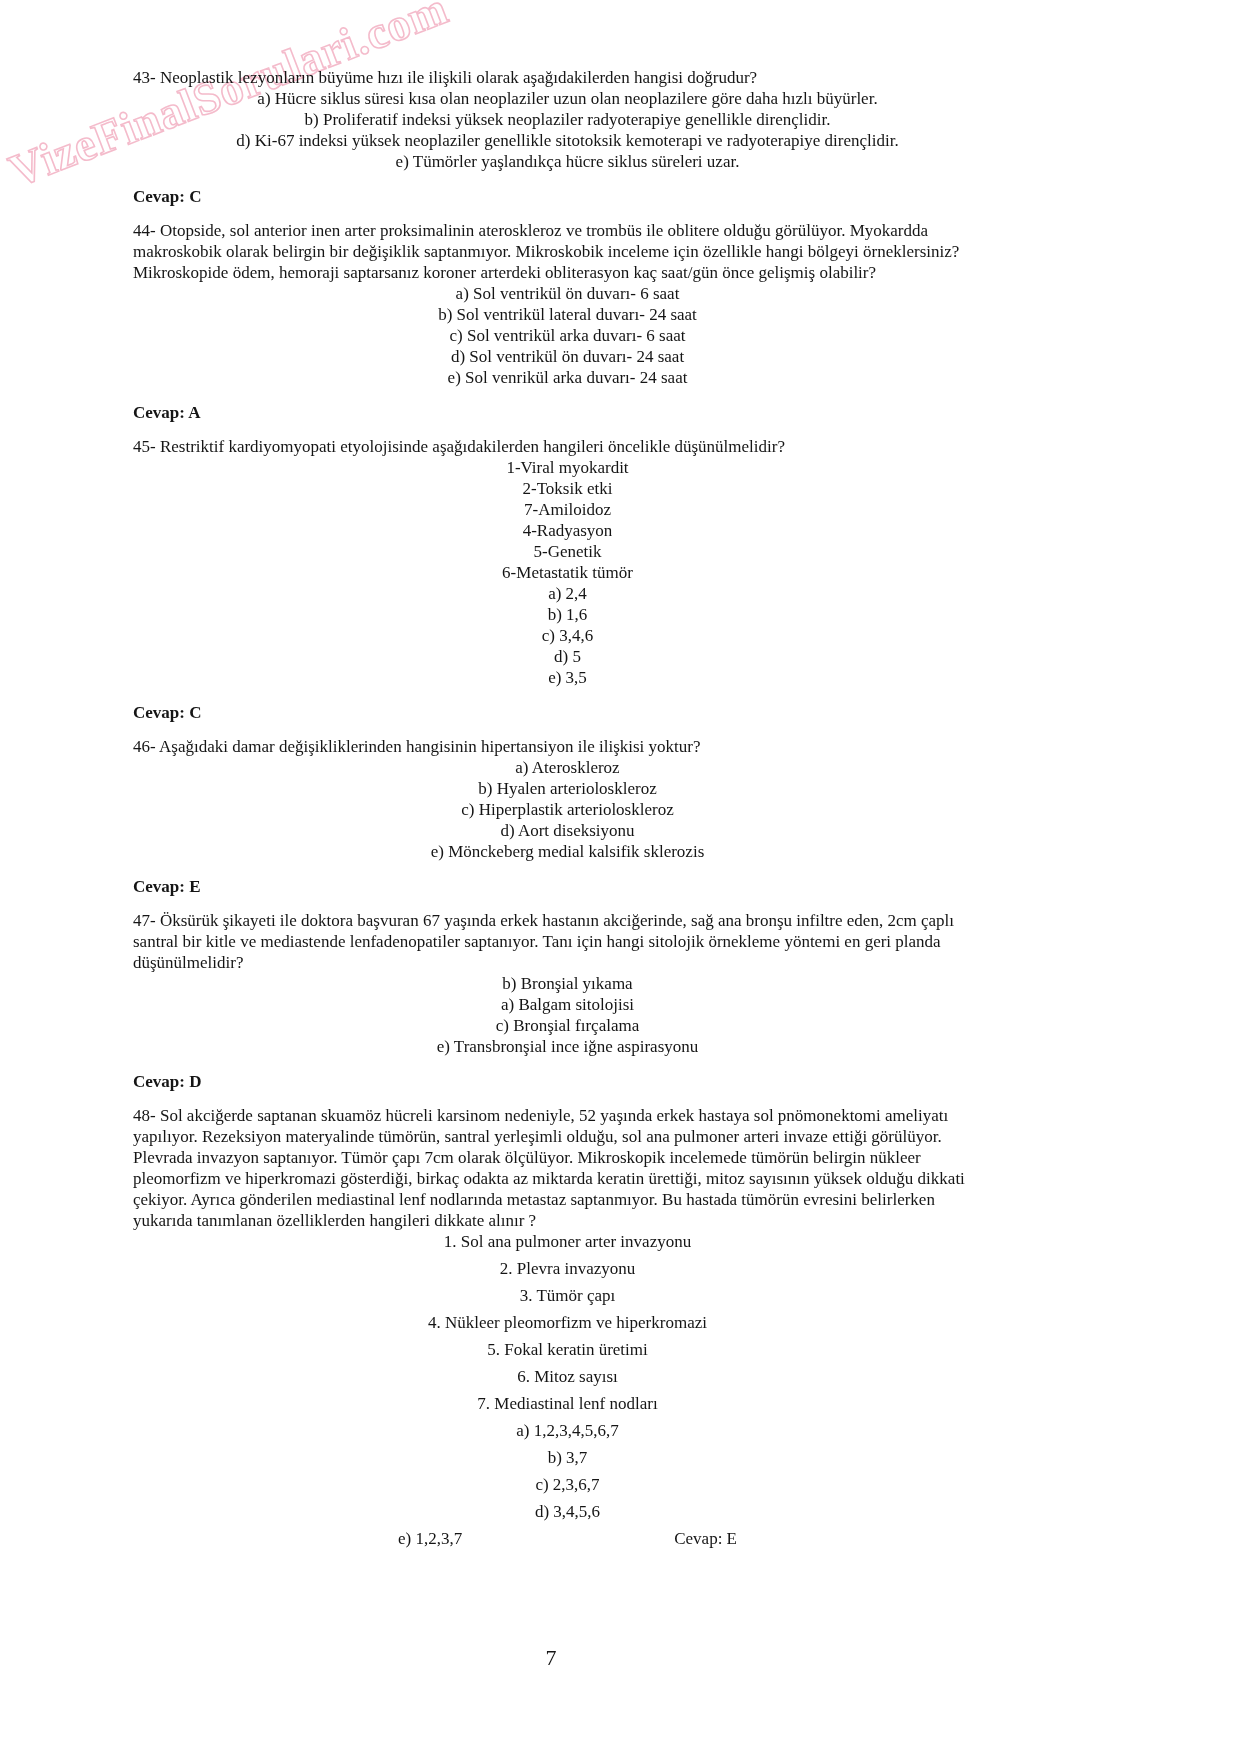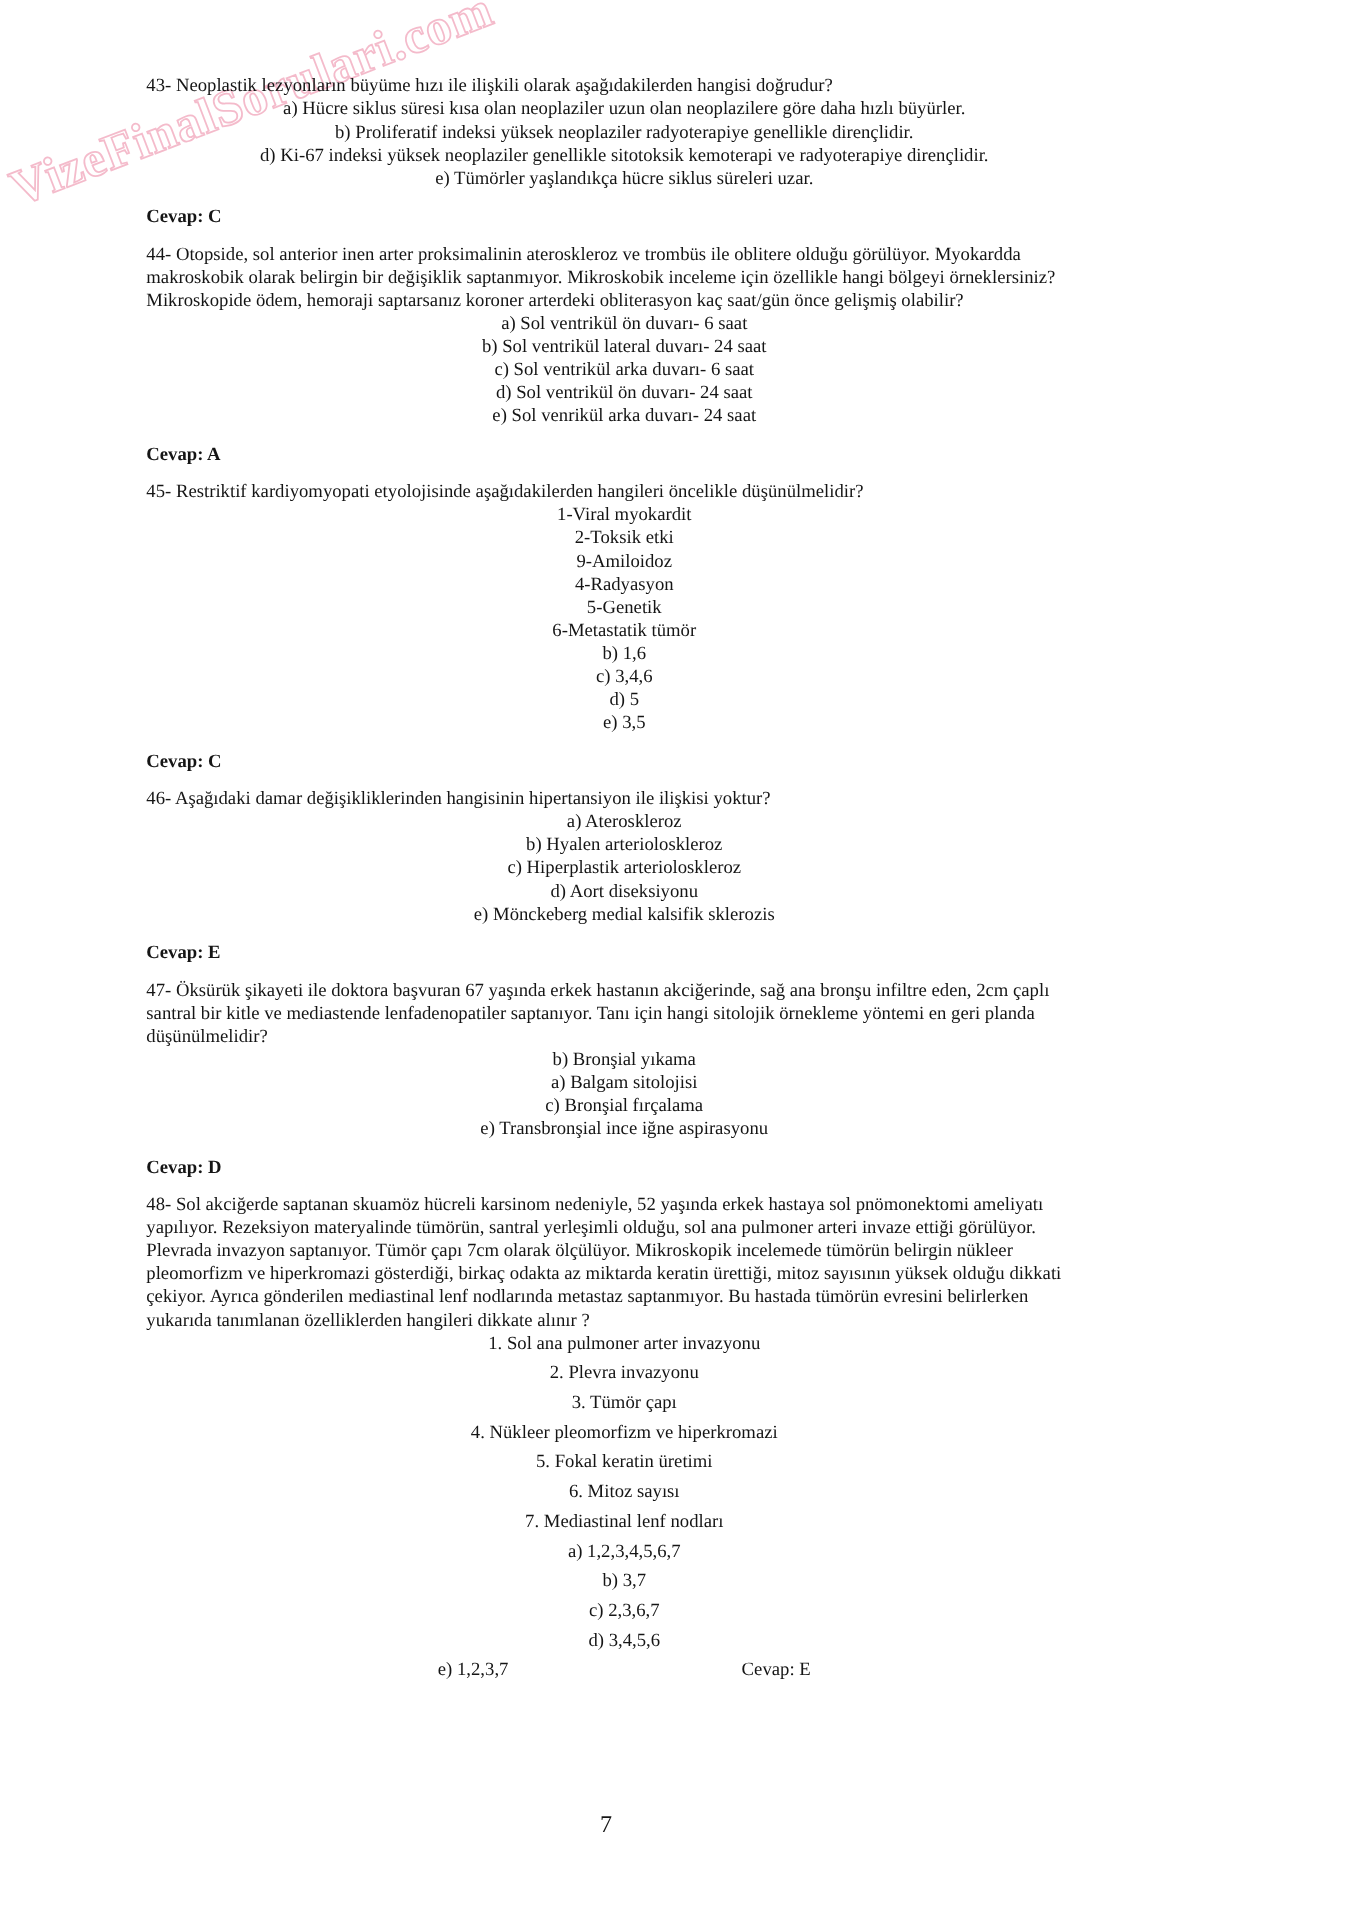--- a/index.html
+++ b/index.html
@@ -69,24 +69,25 @@
         <p class="opt"><span>b) Sol ventrikül lateral duvarı- 24 saat</span></p>
         <p class="opt"><span>c) Sol ventrikül arka duvarı- 6 saat</span></p>
         <p class="opt"><span>d) Sol ventrikül ön duvarı- 24 saat</span></p>
         <p class="opt"><span>e) Sol venrikül arka duvarı- 24 saat</span></p>
       </section>
       <p class="answer-line">Cevap: A</p>
       <section class="q-block">
         <p class="q-text"><span class="q-num">45-</span> <span>Restriktif kardiyomyopati etyolojisinde aşağıdakilerden hangileri öncelikle düşünülmelidir?</span></p>
         <p class="itm">1-Viral myokardit</p>
         <p class="itm">2-Toksik etki</p>
-        <p class="itm">9-Amiloidoz</p>
+        <p class="itm">7-Amiloidoz</p>
         <p class="itm">4-Radyasyon</p>
         <p class="itm">5-Genetik</p>
         <p class="itm">6-Metastatik tümör</p>
+        <p class="opt"><span>a) 2,4</span></p>
         <p class="opt"><span>b) 1,6</span></p>
         <p class="opt"><span>c) 3,4,6</span></p>
         <p class="opt"><span>d) 5</span></p>
         <p class="opt"><span>e) 3,5</span></p>
       </section>
       <p class="answer-line">Cevap: C</p>
       <section class="q-block">
         <p class="q-text"><span class="q-num">46-</span> <span>Aşağıdaki damar değişikliklerinden hangisinin hipertansiyon ile ilişkisi yoktur?</span></p>
         <p class="opt"><span>a) Ateroskleroz</span></p>
         <p class="opt"><span>b) Hyalen arterioloskleroz</span></p>

